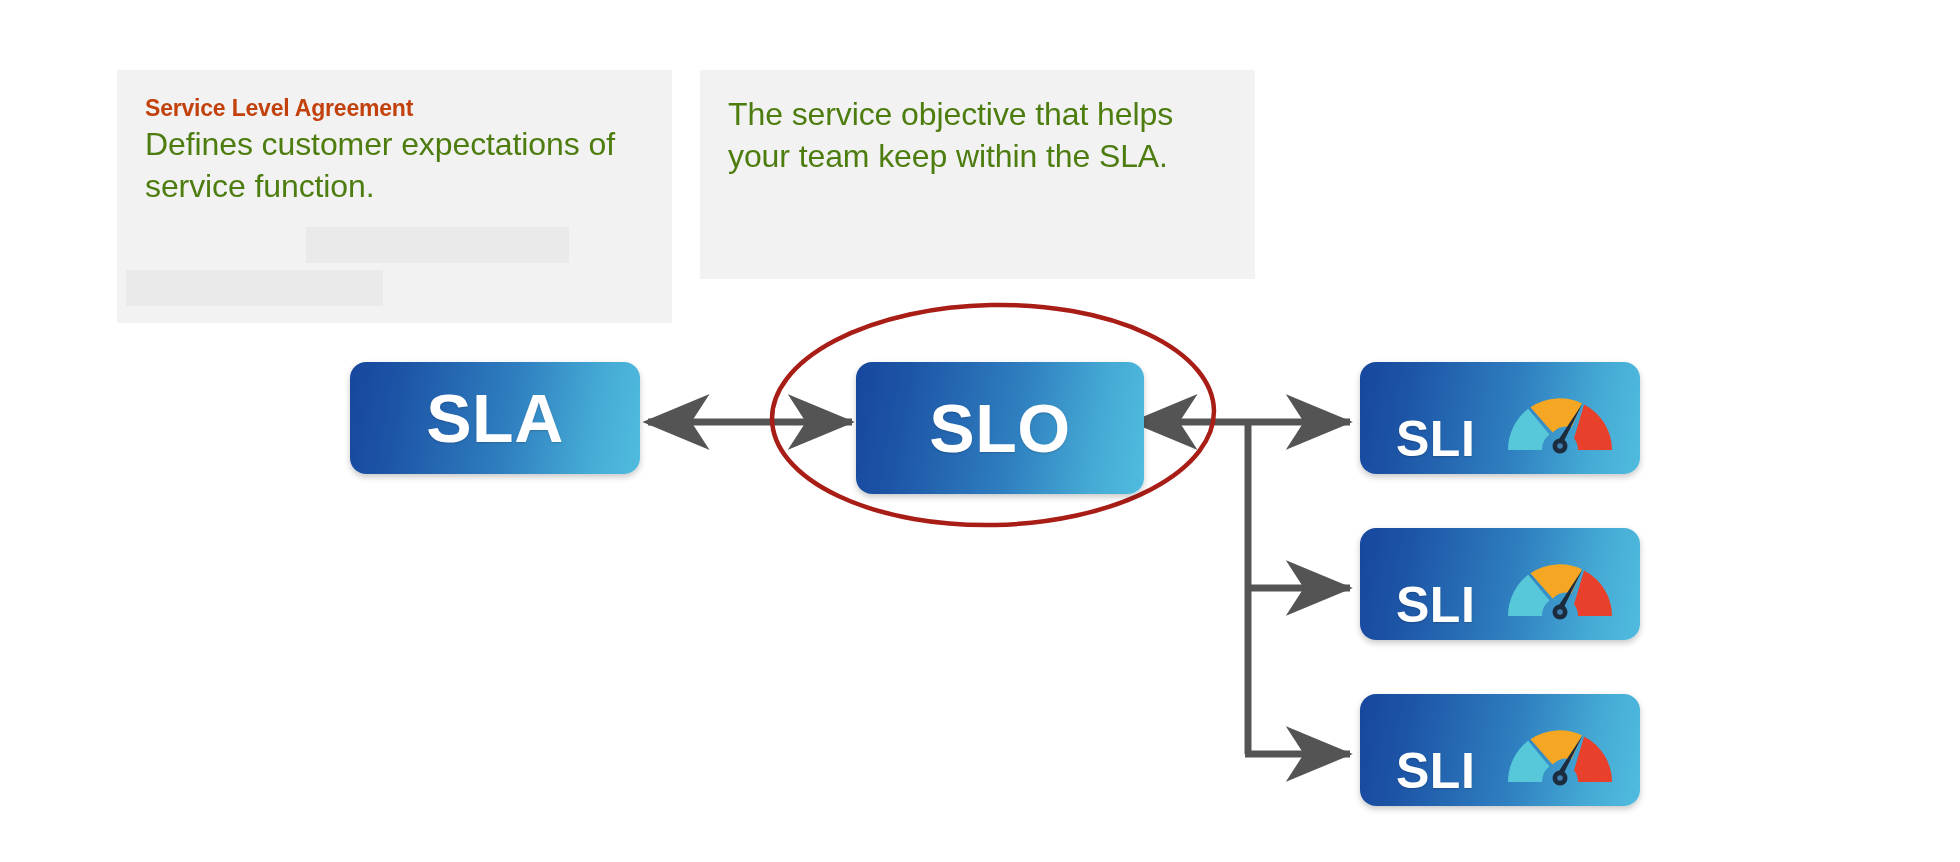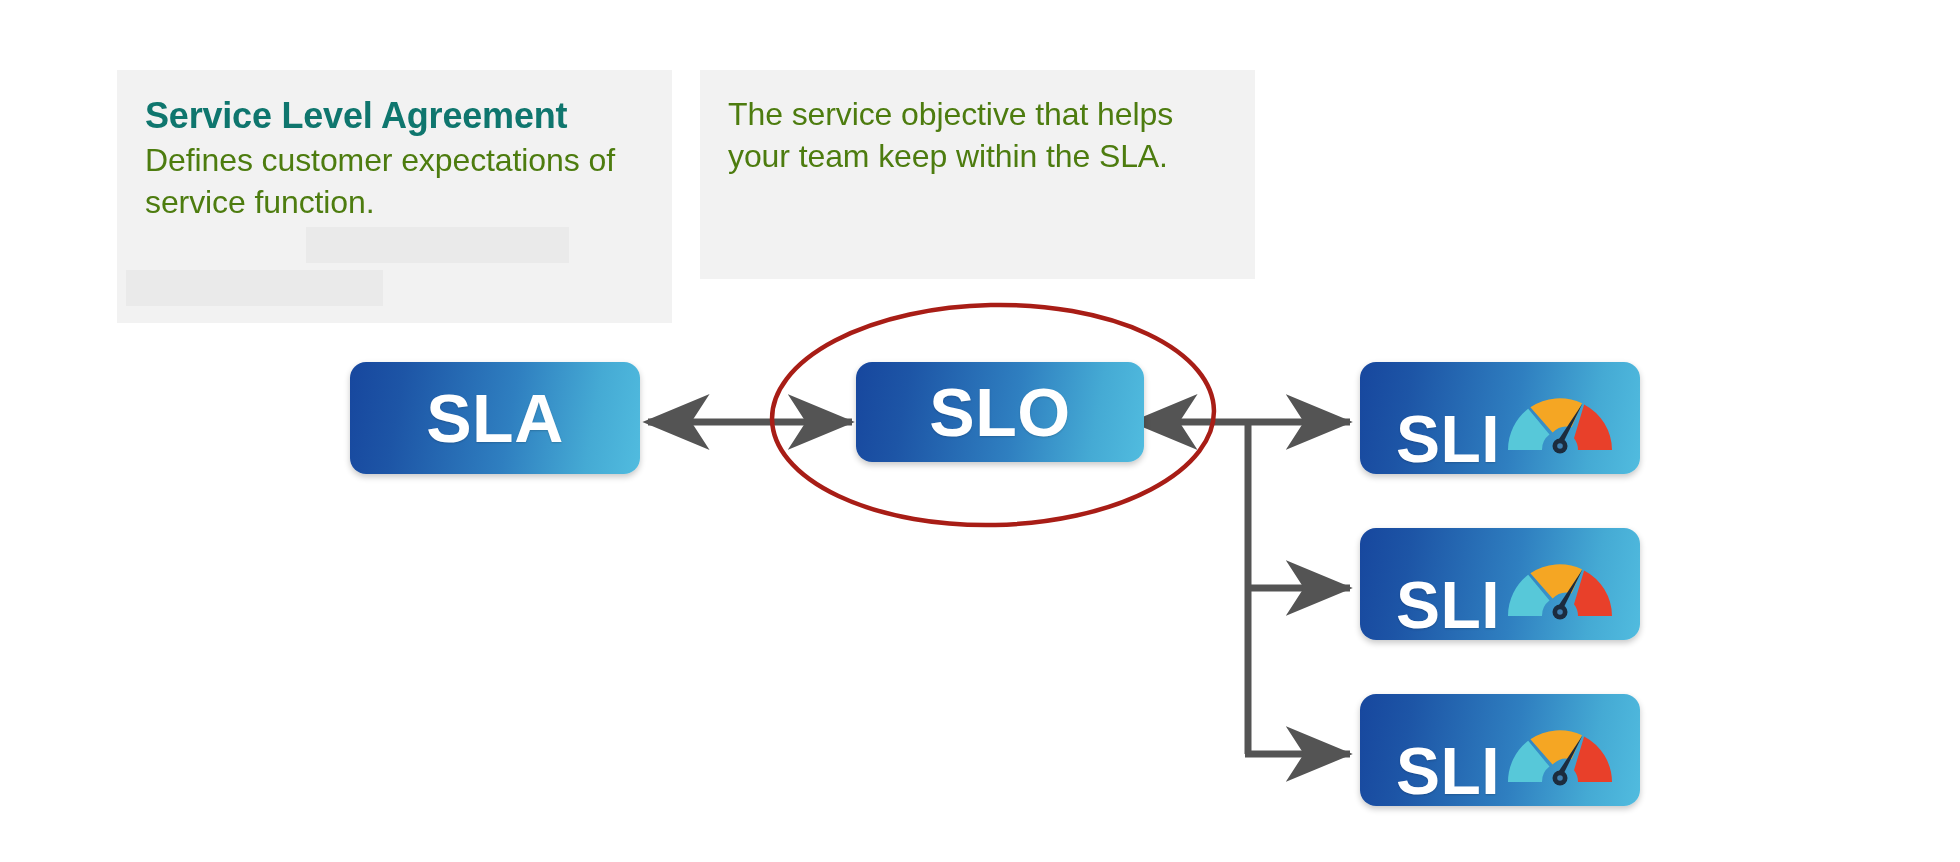--- a/index.html
+++ b/index.html
@@ -20,23 +20,23 @@
   }
 
   
   .card {
     position: absolute;
     background: #f2f2f2;
     box-sizing: border-box;
     padding: 24px 28px 18px 28px;
   }
   .card-title {
-    font-size: 36px;
+    font-size: 23px;
     font-weight: bold;
-    color: #0f766e;
+    color: #c2410c;
     line-height: 1.22;
     letter-spacing: -0.2px;
     margin: 0 0 2px 0;
     white-space: nowrap;
   }
   .card-body {
     font-size: 32px;
     font-weight: 400;
     color: #4d7c0f;
     line-height: 1.30;
@@ -67,21 +67,21 @@
     text-shadow: 0 1px 2px rgba(0,0,0,0.18);
   }
   .pill-sla, .pill-slo {
     justify-content: center;
   }
   .pill-sli {
     justify-content: flex-start;
     padding-left: 36px;
   }
   .pill-sli .pill-label {
-    font-size: 66px;
+    font-size: 50px;
     margin-top: 41px;
   }
   .gauge-icon {
     position: absolute;
     right: 22px;
     top: 50%;
     transform: translateY(-50%);
     width: 116px;
     height: 80px;
   }
@@ -139,21 +139,21 @@
 
     <g>
       <ellipse cx="993" cy="415" rx="221" ry="110" fill="none" stroke="#a81d16" stroke-width="4.5" transform="rotate(-1.2 993 415)"></ellipse>
     </g>
   </svg>
 
   <div class="pill pill-sla" style="left:350px; top:362px; width:290px; height:112px;">
     <span class="pill-label">SLA</span>
   </div>
 
-  <div class="pill pill-slo" style="left:856px; top:362px; width:288px; height:100px;">
+  <div class="pill pill-slo" style="left:856px; top:362px; width:288px; height:132px;">
     <span class="pill-label">SLO</span>
   </div>
 
   <div class="pill pill-sli" style="left:1360px; top:362px; width:280px; height:112px;">
     <span class="pill-label">SLI</span>
     <svg class="gauge-icon" viewBox="0 0 116 80" xmlns="http://www.w3.org/2000/svg">
       <path d="M6,72 A52,52 0 0,1 26.2,30.8 L47.5,56.6 A19,19 0 0,0 40,72 Z" fill="#57c8d9"></path>
       <path d="M28.4,29.2 A52,52 0 0,1 80,25.3 L69.6,49.2 A19,19 0 0,0 50.6,54.6 Z" fill="#f5a623"></path>
       <path d="M82.1,26.4 A52,52 0 0,1 110,72 L76,72 A19,19 0 0,0 72,60.3 Z" fill="#e8402a"></path>
       <path d="M80.5,25.5 L60.5,66 L55.5,63.2 Z" fill="#1c2c3e"></path>

